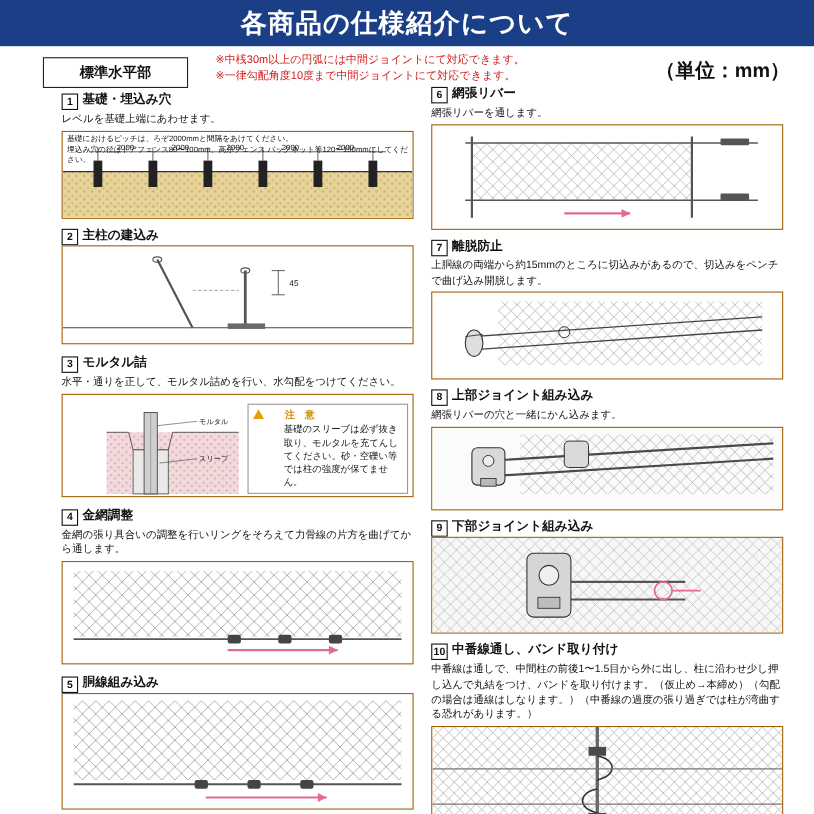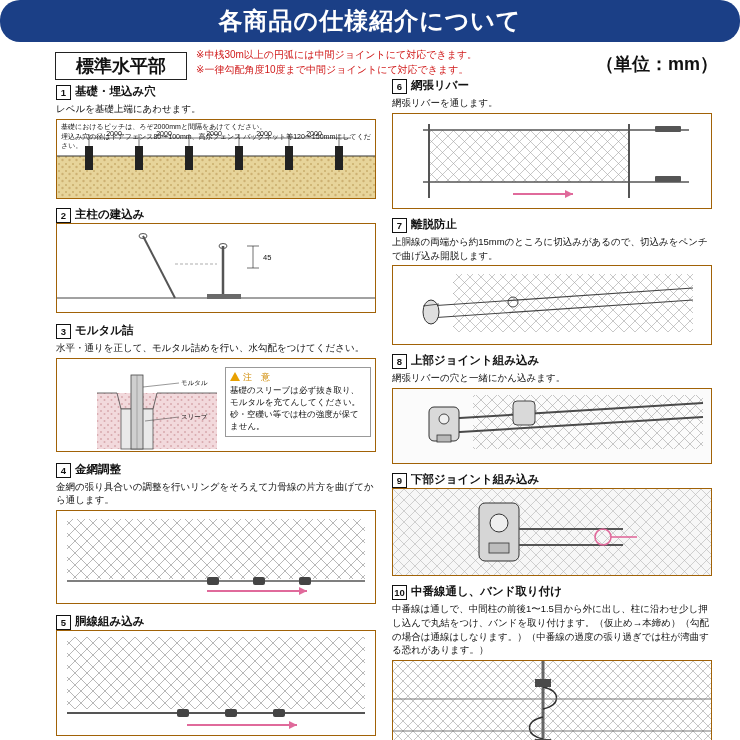--- a/index.html
+++ b/index.html
@@ -10,34 +10,33 @@
     color:#111;
     overflow:hidden;
   }
   .page{position:relative;width:740px;height:740px;}
 
   
   .header{
     position:absolute;left:0;top:0;width:740px;height:42px;
     background:#1b3f86;
     color:#fff;
-    border-radius:20px;
   }
   .header .title{
     position:absolute;left:0;top:5px;width:740px;
     text-align:center;
     font-size:24px;font-weight:bold;letter-spacing:1px;
   }
 
   
   .std-box{
-    position:absolute;left:55px;top:52px;width:130px;height:26px;
+    position:absolute;left:39px;top:52px;width:130px;height:26px;
     border:1px solid #222;background:#fff;
     display:flex;align-items:center;justify-content:center;
-    font-size:18px;font-weight:bold;
+    font-size:13px;font-weight:bold;
   }
   .note-block{
     position:absolute;left:196px;top:48px;width:350px;
     font-size:10px;line-height:1.45;color:#d01a1a;
   }
   .unit{
     position:absolute;right:22px;top:52px;
     font-size:18px;font-weight:bold;
   }
 
@@ -63,21 +62,21 @@
     position:relative;border:1px solid #a16207;background:#fff;
     overflow:hidden;
   }
 
   
   .fig svg{display:block;}
   .warnbox{
     position:absolute;border:1px solid #999;background:#fff;
     font-size:8.5px;line-height:1.4;padding:3px 4px;
   }
-  .warnhead{color:#d08a00;font-weight:normal;font-size:9px;}
+  .warnhead{color:#d08a00;font-weight:bold;font-size:9px;margin-left:16px;}
   .tri{
     display:inline-block;width:0;height:0;
     border-left:5px solid transparent;border-right:5px solid transparent;
     border-bottom:9px solid #e8a000;position:relative;top:1px;margin-right:3px;
   }
 </style>
 </head>
 <body>
 
 <div class="page">
@@ -192,21 +191,21 @@
 
           <line x1="86" y1="28" x2="122" y2="24" stroke="#333" stroke-width="0.5"></line>
           <text x="124" y="26" font-size="6.5" fill="#111" font-family="Liberation Sans, sans-serif">モルタル</text>
           <line x1="88" y1="62" x2="122" y2="58" stroke="#333" stroke-width="0.5"></line>
           <text x="124" y="60" font-size="6.5" fill="#111" font-family="Liberation Sans, sans-serif">スリーブ</text>
         </svg>
         <div class="warnbox" style="left:168px;top:8px;width:136px;">
           <div>
             <span class="tri"></span><span class="warnhead">注　意</span>
           </div>
-          <div style="margin-top:2px;">基礎のスリーブは必ず抜き取り、モルタルを充てんしてください。砂・空礫い等では柱の強度が保てません。</div>
+          <div style="margin-top:2px;margin-left:28px;">基礎のスリーブは必ず抜き取り、モルタルを充てんしてください。砂・空礫い等では柱の強度が保てません。</div>
         </div>
       </div>
     </div>
 
     <div class="step" style="margin-top:10px;">
       <div class="step-head">
         <span class="num">4</span>
         <span>金網調整</span>
       </div>
       <div class="desc">金網の張り具合いの調整を行いリングをそろえて力骨線の片方を曲げてから通します。</div>

